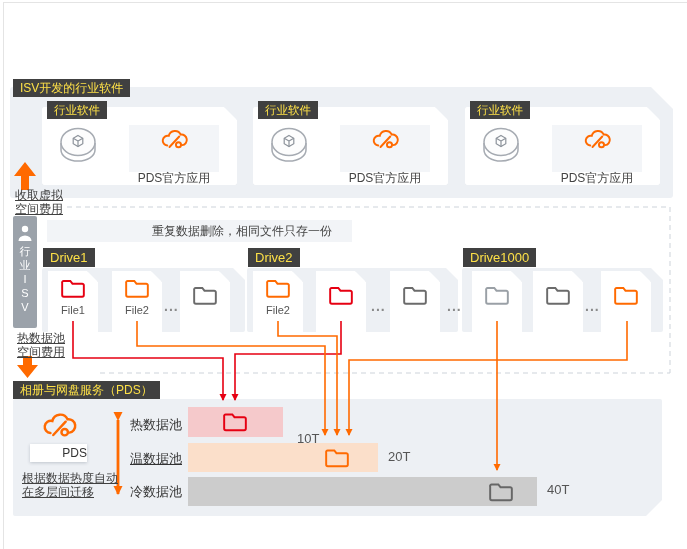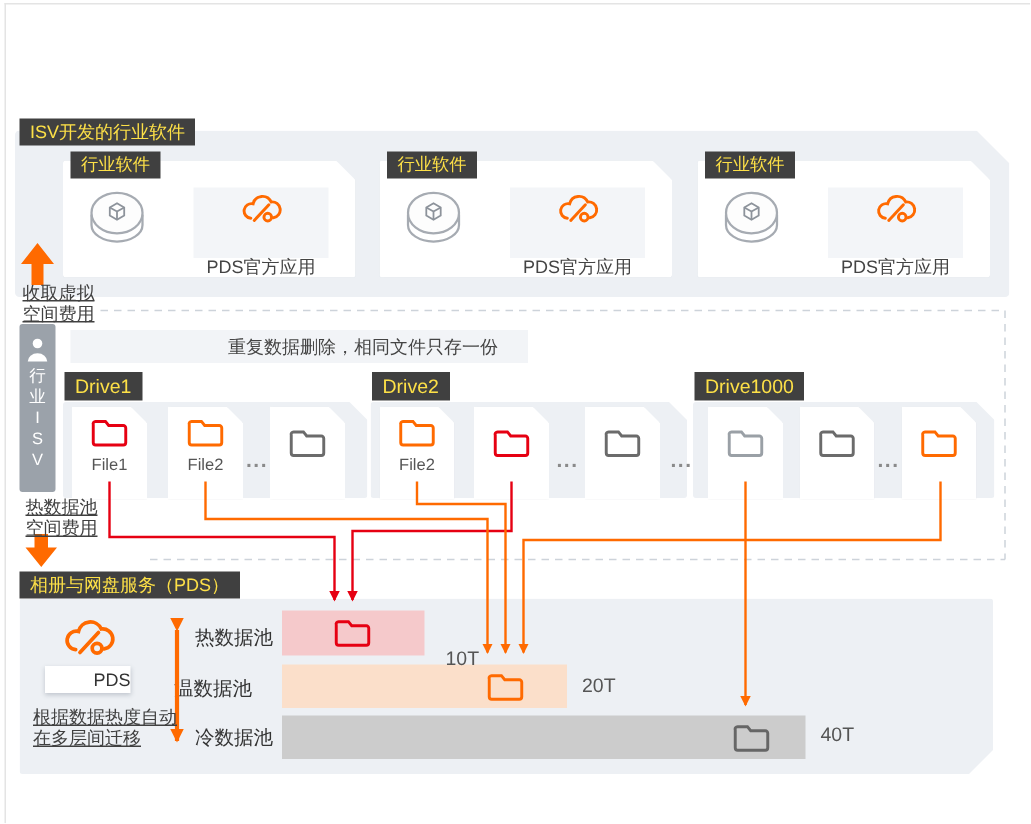--- a/index.html
+++ b/index.html
@@ -217,21 +217,21 @@
       </g>
     </svg>
   </div>
   <div class="abs pds-badge" style="left:30px;top:444px;width:57px;height:18px;">PDS</div>
   <div class="abs small-note" style="left:22px;top:471px;">
     <span>根据数据热度自动</span><br>
     <span>在多层间迁移</span>
   </div>
 
   <div class="abs pool-label" style="left:130px;top:416px;">热数据池</div>
-  <div class="abs pool-label" style="left:116px;top:450px;">温数据池</div>
+  <div class="abs pool-label" style="left:130px;top:450px;text-decoration:underline;">温数据池</div>
   <div class="abs pool-label" style="left:130px;top:483px;">冷数据池</div>
 
   <div class="abs pool-box" style="left:188px;top:407px;width:95px;height:30px;background:#f5c9cb;"></div>
   <div class="abs pool-box" style="left:188px;top:443px;width:190px;height:29px;background:#fbdfca;"></div>
   <div class="abs pool-box" style="left:188px;top:477px;width:349px;height:29px;background:#cccccc;"></div>
 
   <div class="abs icon-z" style="left:222px;top:410px;">
     <svg width="26" height="23" viewBox="0 0 24 20">
       <path d="M2,5.5 V16.5 a1.5,1.5 0 0 0 1.5,1.5 h17 a1.5,1.5 0 0 0 1.5,-1.5 V7.5 a1.5,1.5 0 0 0 -1.5,-1.5 H11.5 L9.5,3.5 H3.5 A1.5,1.5 0 0 0 2,5.5 Z" fill="none" stroke="#e60012" stroke-width="1.8"></path>
     </svg>

